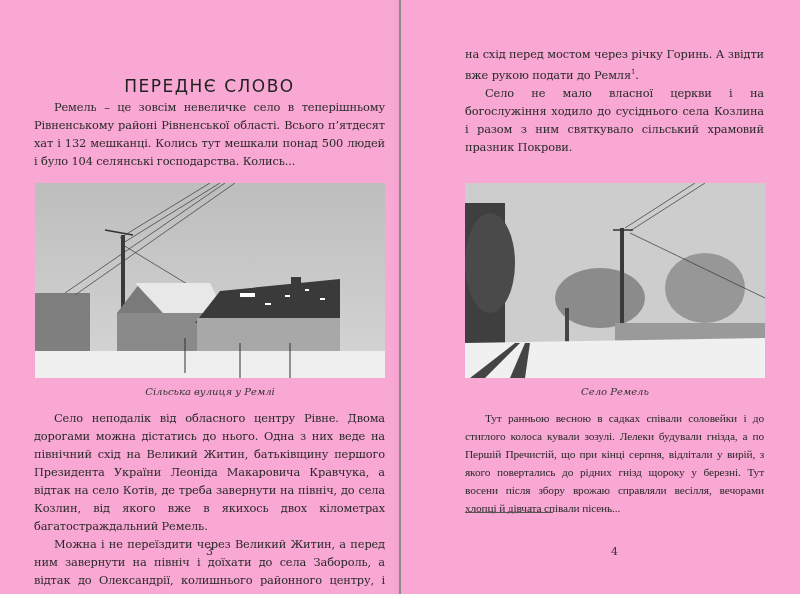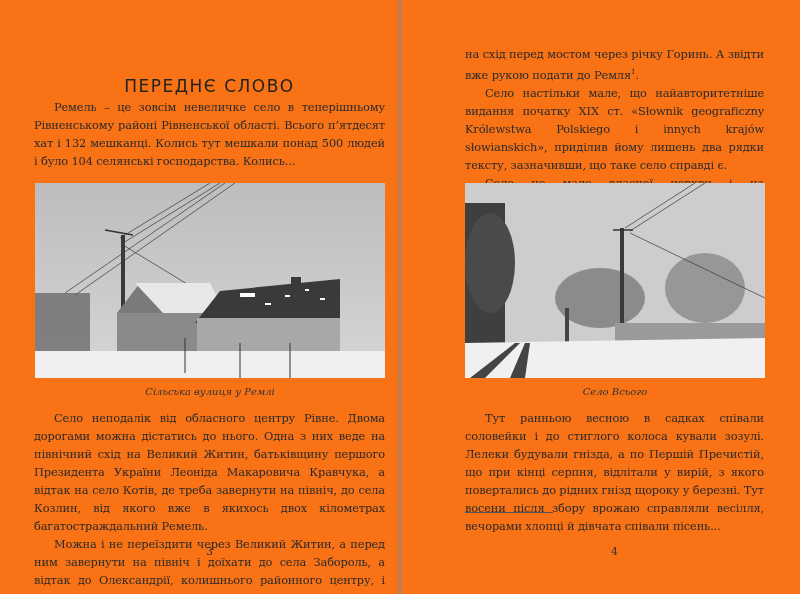--- a/index.html
+++ b/index.html
@@ -1,18 +1,18 @@
 <!DOCTYPE html>
 <html><head>
 <meta charset="utf-8">
 <style>
   html, body { margin:0; padding:0; }
   body { width:800px; height:594px; background:#fdfdfd; position:relative; overflow:hidden;
          font-family:"DejaVu Serif","Liberation Serif",serif; color:#2a2a2a; }
-  .page { position:absolute; top:0; height:594px; background:#f97316; }
+  .page { position:absolute; top:0; height:594px; background:#f9a8d4; }
   .page.left { left:0; width:472px; }
   .page.right { left:401px; width:399px; }
   .spine { position:absolute; left:399px; top:0; width:2px; height:594px; background:#8a8a8a; }
   .spine-shade { position:absolute; left:392px; top:0; width:16px; height:594px;
     background:linear-gradient(90deg, rgba(0,0,0,0) 0%, rgba(0,0,0,0.03) 45%, rgba(0,0,0,0.03) 55%, rgba(0,0,0,0) 100%); }
   .title { position:absolute; left:34px; width:351px; top:76px; text-align:center;
     font-family:"DejaVu Sans","Liberation Sans",sans-serif; font-size:17px; letter-spacing:1.5px; color:#222; font-weight:normal; }
   .para { font-size:11.4px; line-height:18px; text-align:justify; margin:0; text-indent:20px; letter-spacing:-0.15px; }
   .para.noind { text-indent:0; }
   .block { position:absolute; }
@@ -82,21 +82,20 @@
 
   <div class="pnum" style="left:34px; top:545px; width:351px;">3</div>
 </div>
 
 <div class="spine-shade"></div>
 <div class="spine"></div>
 
 <div class="page right">
   <div class="block" style="left:64px; top:45px; width:299px;">
     <p class="para noind"><span>на схід перед мостом через річку Горинь. А звідти вже рукою подати до Ремля</span><sup>1</sup><span>.</span></p>
-    <p class="para">Село настільки мале, що найавторитетніше видання початку XIX ст. «Słownik geograficzny Królewstwa Polskiego i innych krajów słowianskich», приділив йому лишень два рядки тексту, зазначивши, що таке село справді є.</p>
     <p class="para">Село не мало власної церкви і на богослужіння ходило до сусіднього села Козлина і разом з ним святкувало сільський храмовий празник Покрови.</p>
   </div>
 
   <div class="photo" style="left:64px; top:183px; width:300px; height:195px;">
     <svg width="300" height="195" viewBox="0 0 300 195">
       <rect width="300" height="195" fill="#cdcdcd"></rect>
       <rect x="0" y="20" width="40" height="140" fill="#3f3f3f"></rect>
       <ellipse cx="25" cy="80" rx="25" ry="50" fill="#4a4a4a"></ellipse>
       <ellipse cx="135" cy="115" rx="45" ry="30" fill="#7a7a7a" opacity="0.8"></ellipse>
       <ellipse cx="240" cy="105" rx="40" ry="35" fill="#8a8a8a" opacity="0.8"></ellipse>
@@ -107,22 +106,22 @@
       </g>
       <rect x="155" y="45" width="4" height="115" fill="#3a3a3a"></rect>
       <line x1="148" y1="47" x2="168" y2="47" stroke="#333" stroke-width="1.5"></line>
       <rect x="100" y="125" width="4" height="35" fill="#444"></rect>
       <rect x="150" y="140" width="150" height="25" fill="#9a9a9a"></rect>
       <polygon points="0,160 300,155 300,195 0,195" fill="#f0f0f0"></polygon>
       <polygon points="5,195 50,160 55,160 20,195" fill="#444"></polygon>
       <polygon points="45,195 60,160 65,160 60,195" fill="#444"></polygon>
     </svg>
   </div>
-  <div class="caption" style="left:64px; top:386px; width:300px;">Село Всього</div>
+  <div class="caption" style="left:64px; top:386px; width:300px;">Село Ремель</div>
 
-  <div class="block" style="left:64px; top:409px; width:299px;">
+  <div class="block" style="left:64px; top:409px; width:299px;font-family:Liberation Serif, serif;">
     <p class="para">Тут ранньою весною в садках співали соловейки і до стиглого колоса кували зозулі. Лелеки будували гнізда, а по Першій Пречистій, що при кінці серпня, відлітали у вирій, з якого повертались до рідних гнізд щороку у березні. Тут восени після збору врожаю справляли весілля, вечорами хлопці й дівчата співали пісень...</p>
   </div>
 
   <div class="fn-rule" style="left:64px; top:512px;"></div>
 
   <div class="pnum" style="left:64px; top:545px; width:299px;">4</div>
 </div>
 
 </body></html>

